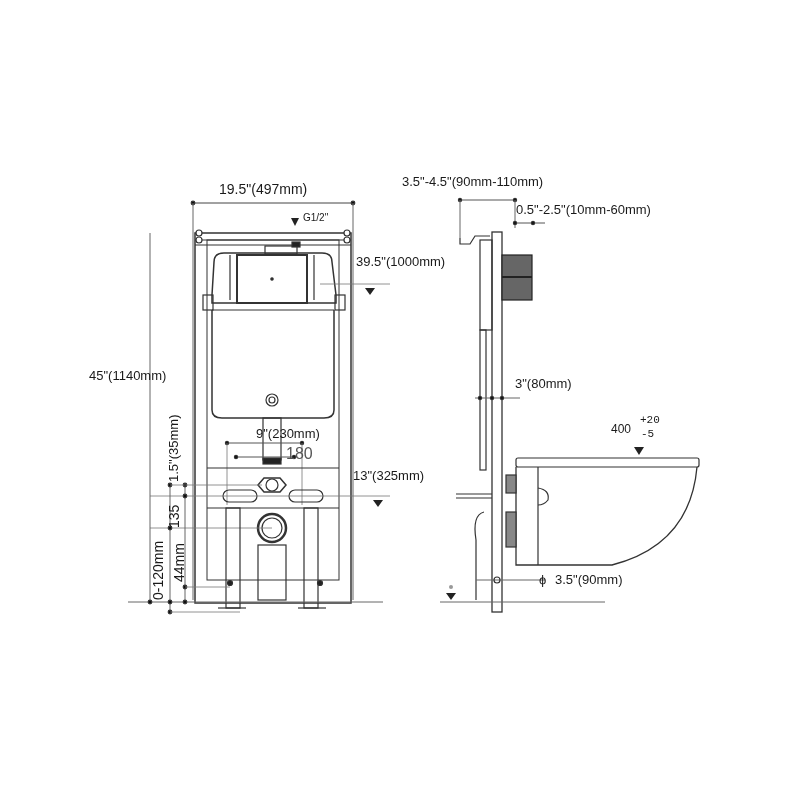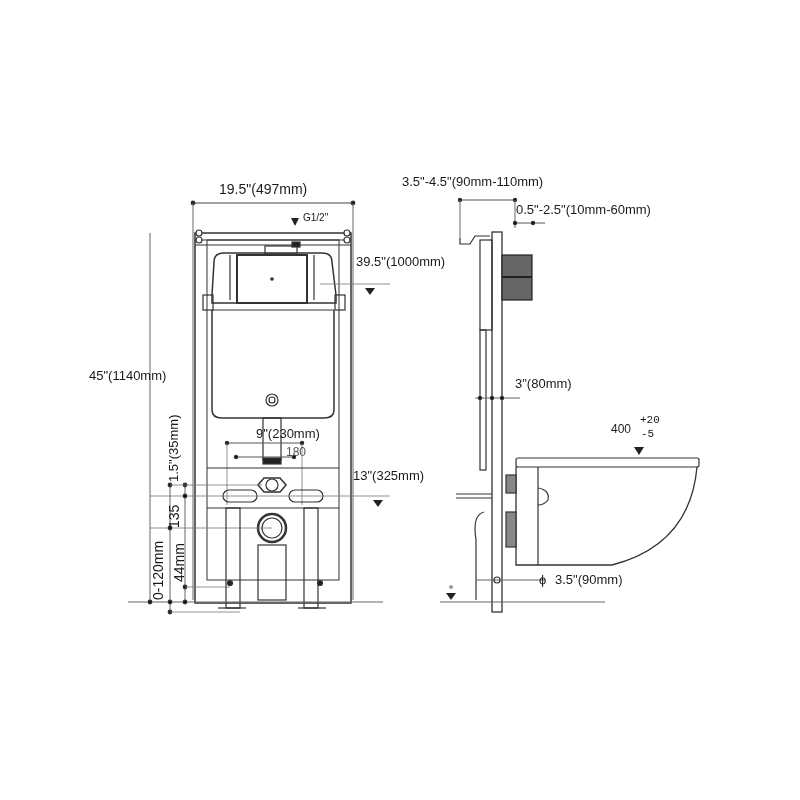--- a/index.html
+++ b/index.html
@@ -143,21 +143,21 @@
   <line x1="440" y1="602" x2="605" y2="602" stroke="#666" stroke-width="1"></line>
   <polygon points="446,593 456,593 451,600" fill="#222" stroke="none"></polygon>
   <circle cx="451" cy="587" r="2" fill="#999" stroke="none"></circle>
 </svg>
 
 <div class="lbl" style="left:219px;top:181px;font-size:14px;">19.5"(497mm)</div>
 <div class="lbl" style="left:303px;top:212px;font-size:10px;">G1/2"</div>
 <div class="lbl" style="left:356px;top:254px;">39.5"(1000mm)</div>
 <div class="lbl" style="left:89px;top:368px;">45"(1140mm)</div>
 <div class="lbl" style="left:256px;top:426px;">9"(230mm)</div>
-<div class="lbl" style="left:286px;top:445px;font-size:12px;color:#555;">180</div>
+<div class="lbl" style="left:286px;top:445px;font-size:16px;color:#555;">180</div>
 <div class="lbl" style="left:353px;top:468px;">13"(325mm)</div>
 <div class="vlbl" style="left:166px;top:482px;">1.5"(35mm)</div>
 <div class="vlbl" style="left:166px;top:528px;font-size:14px;">135</div>
 <div class="vlbl" style="left:150px;top:600px;font-size:14px;">0-120mm</div>
 <div class="vlbl" style="left:171px;top:582px;font-size:14px;">44mm</div>
 
 <div class="lbl" style="left:402px;top:174px;">3.5"-4.5"(90mm-110mm)</div>
 <div class="lbl" style="left:516px;top:202px;">0.5"-2.5"(10mm-60mm)</div>
 <div class="lbl" style="left:515px;top:376px;">3"(80mm)</div>
 <div class="lbl" style="left:611px;top:422px;font-size:12px;">400</div>

